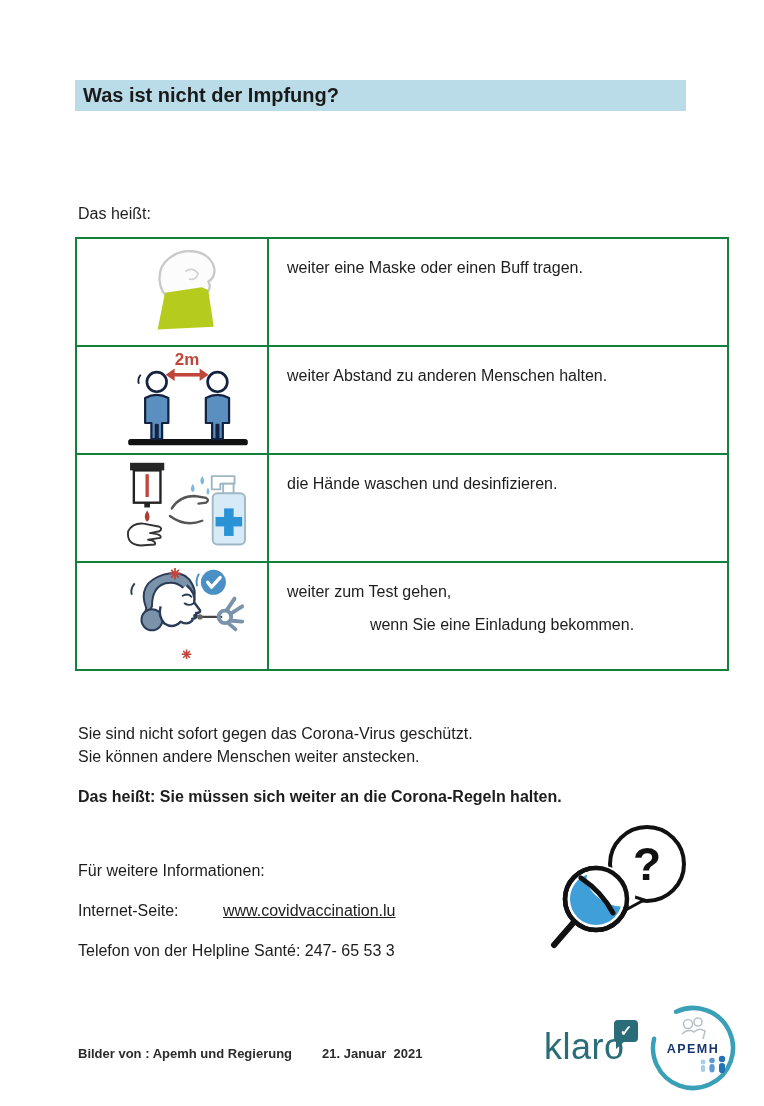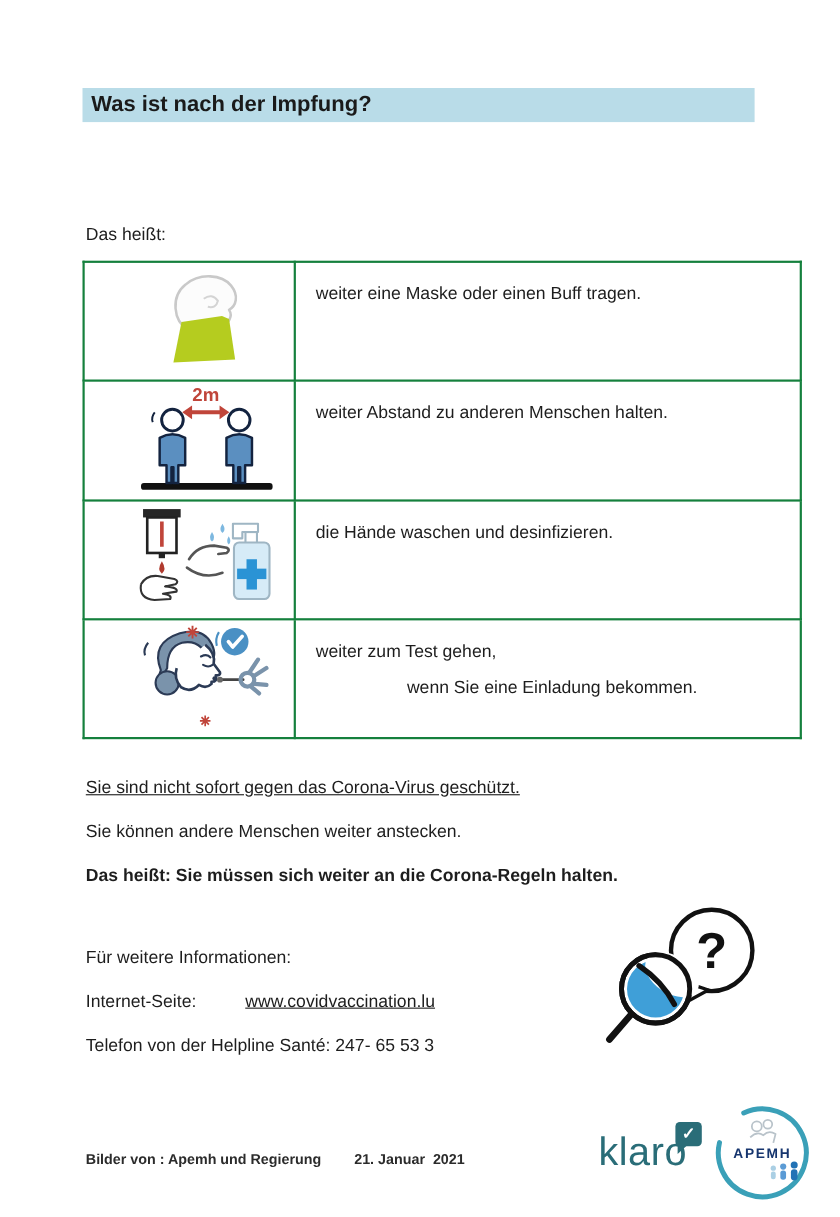--- a/index.html
+++ b/index.html
@@ -8,21 +8,21 @@
     font-family:"Liberation Sans", sans-serif; color:#1d1d1d; overflow:hidden;
   }
   .title-bar {
     position:absolute; left:75px; top:80px; width:603px; height:31px;
     background:#b9dce8; color:#1a1a1a; font-size:20px; font-weight:bold;
     line-height:31px; padding-left:8px;
   }
   p.doc { position:absolute; margin:0; font-size:16px; color:#1d1d1d; }
   .intro        { left:78px; top:163px; }
   .das-heisst   { left:78px; top:205px; }
-  .after-p1     { left:78px; top:708px;text-decoration:underline; }
+  .after-p1     { left:78px; top:725px; }
   .after-p2     { left:78px; top:748px; }
   .after-p3     { left:78px; top:788px; font-weight:bold; }
   .info-h       { left:78px; top:862px; }
   .info-web     { left:78px; top:902px; }
   .info-tel     { left:78px; top:942px; }
   .info-web a   { color:#1d1d1d; text-decoration:underline;margin-left:40px; }
 
   table.rules { position:absolute; left:75px; top:237px; border-collapse:collapse; }
   table.rules td { border:2px solid #15803d; }
   td.icon-cell { width:157px; height:104px; text-align:center; vertical-align:middle;padding-left:32px; }
@@ -46,21 +46,21 @@
     content:""; position:absolute; left:2px; bottom:-7px;
     border-left:9px solid #2a6d78; border-bottom:8px solid transparent;
   }
   .apemh-logo { position:absolute; left:646px; top:1000px; width:94px; height:98px; }
 </style>
 </head>
 <body>
 
 <div class="page">
 
-  <div class="title-bar">Was ist nach der Impfung?</div>
+  <div class="title-bar">Was ist nicht der Impfung?</div>
 
 
   <p class="doc das-heisst">Das heißt:</p>
 
   <table class="rules">
     <tbody>
         <tr>
       <td class="icon-cell">
         <svg width="110" height="92" viewBox="0 0 110 100">
           <path d="M36,60 C22,52 19,28 34,16 C48,4 70,6 79,17 C87,27 84,37 77,41 C81,47 77,55 68,58" fill="#fcfcfc" stroke="#c9c9c9" stroke-width="2.5" stroke-linejoin="round"></path>

